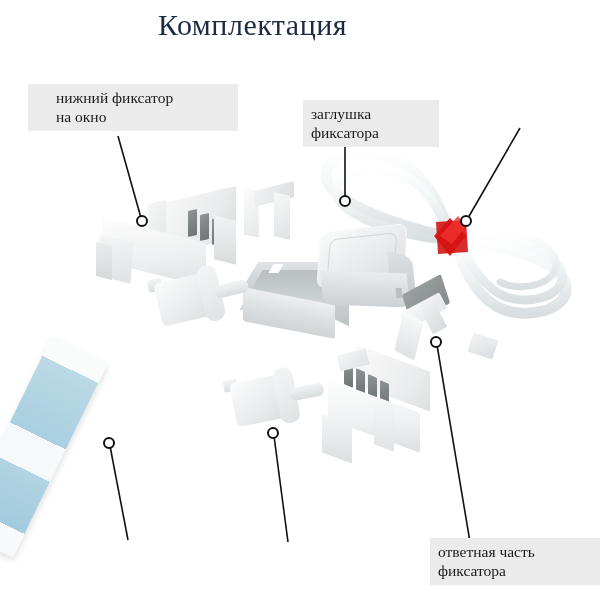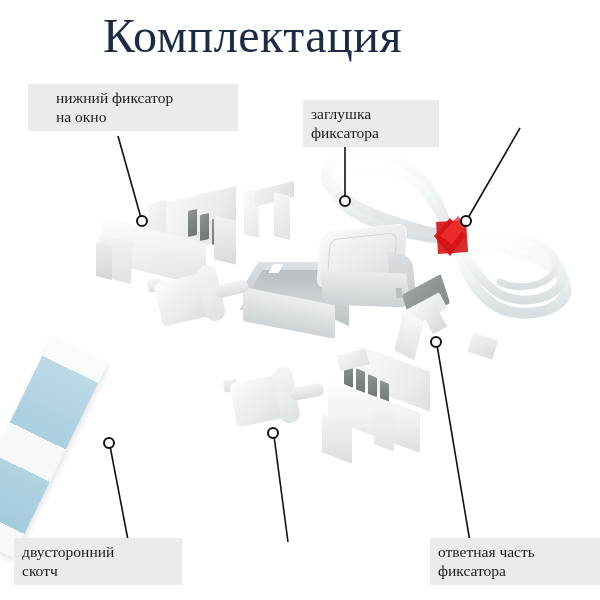--- a/index.html
+++ b/index.html
@@ -9,21 +9,21 @@
     font-family:"Liberation Serif", serif;
     overflow:hidden;
   }
   #stage{position:relative;width:600px;height:600px;background:#fff;}
 
   
   .title{
     position:absolute;left:0;top:8px;width:505px;
     text-align:center;
     font-family:"Liberation Serif", serif;
-    font-size:48px;
+    font-size:30px;
     letter-spacing:0.5px;
     color:#1c2b45;
     line-height:1.15;
   }
 
   
   .label{
     position:absolute;
     background:#ebebeb;
     color:#1a1a1a;
@@ -401,20 +401,18 @@
     </g>
   </svg>
 
   <div class="label" style="left:28px;top:84px;width:174px;padding-left:28px;">нижний фиксатор
 на окно</div>
 
   <div class="label" style="left:303px;top:100px;width:120px;">заглушка
 фиксатора</div>
 
 
-  <div class="label" style="left:14px;top:538px;width:152px;">двусторонний
-скотч</div>
 
 
   <div class="label" style="left:430px;top:538px;width:158px;">ответная часть
 фиксатора</div>
 
 </div>
 
 </body></html>

